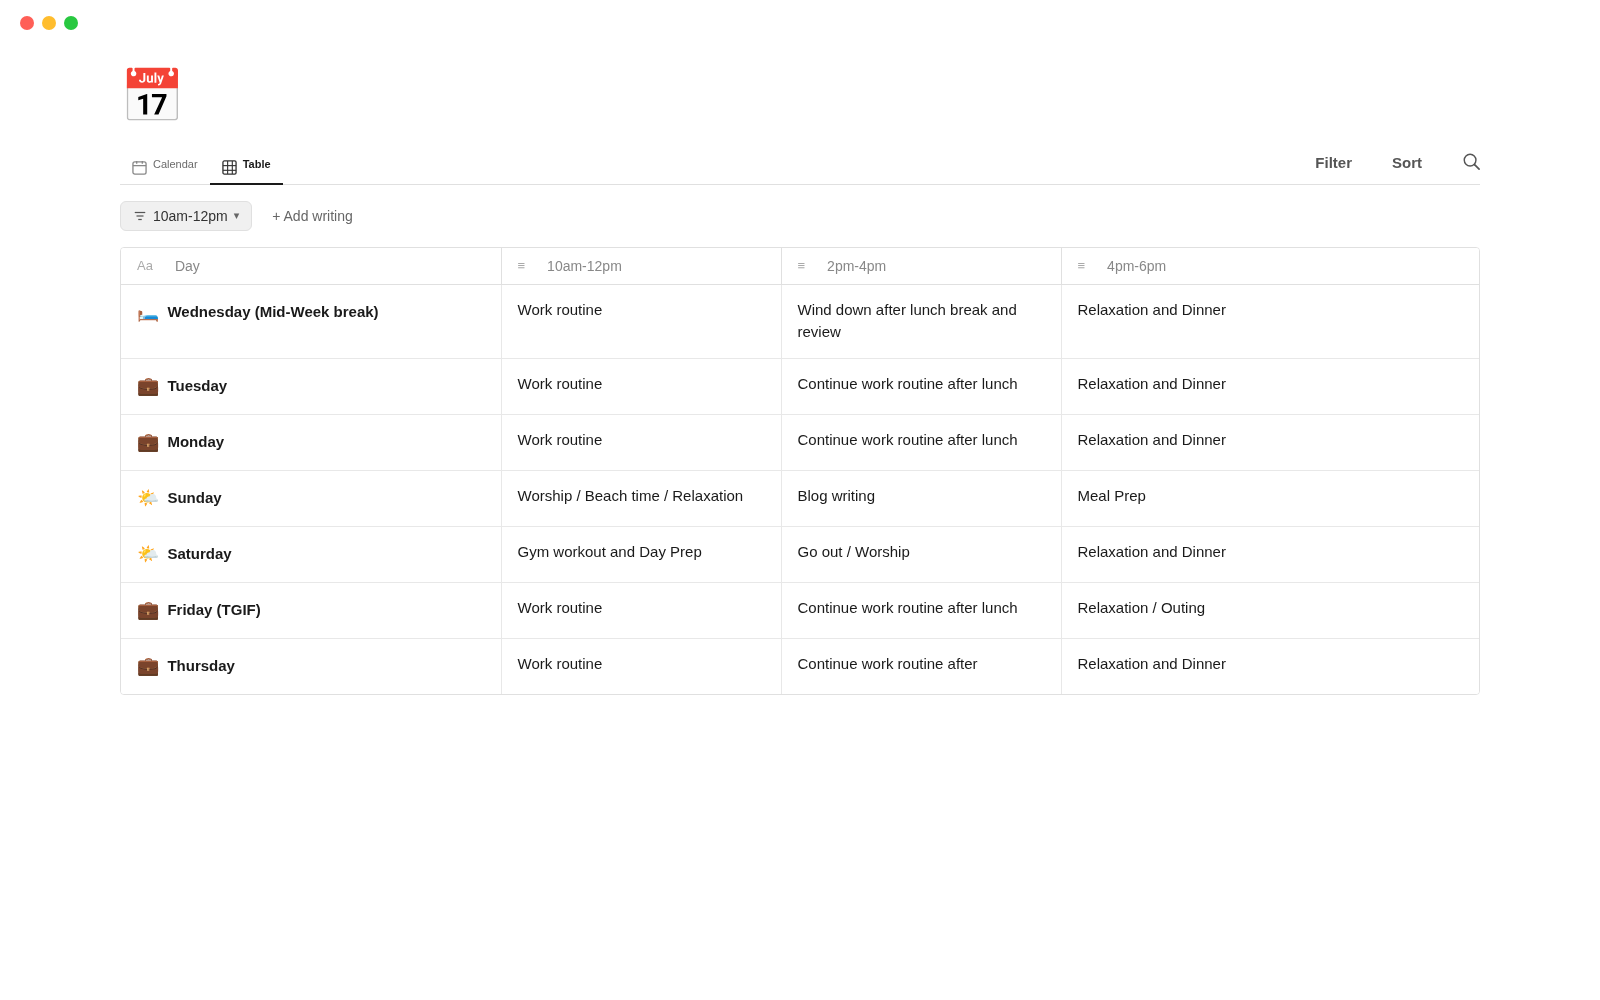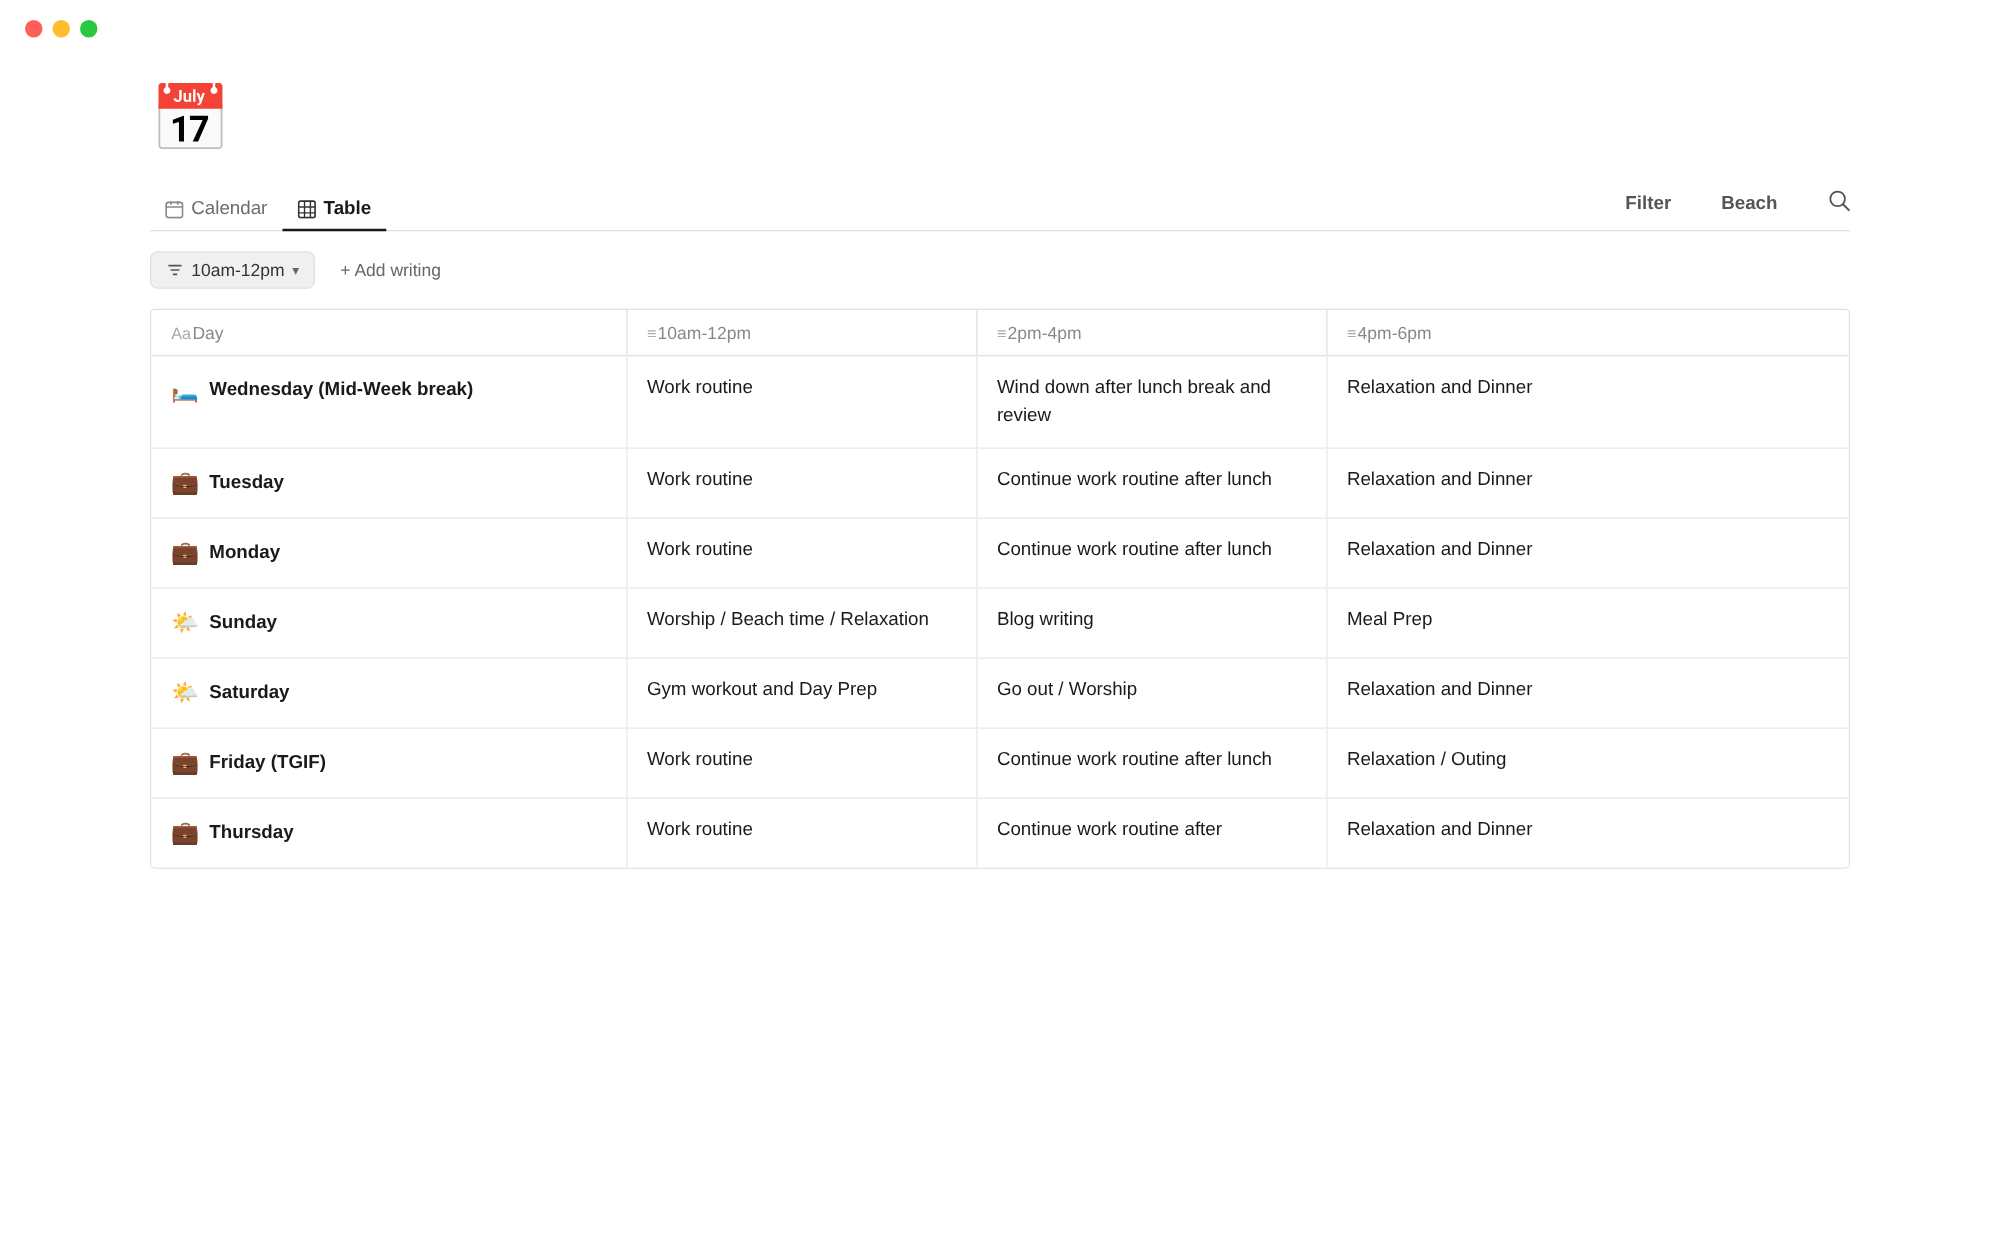--- a/index.html
+++ b/index.html
@@ -46,24 +46,24 @@
       line-height: 1;
     }
     .page-title {
       font-size: 46px;
       font-weight: 700;
       color: #1a1a1a;
       letter-spacing: -0.5px;
     }
     .view-tab {
       display: flex;
-      align-items: center;
+      align-items: flex-start;
       gap: 6px;
       padding: 8px 12px;
-      font-size: 15px;
+      font-size: 11px;
       cursor: pointer;
       color: #6b6b6b;
       border-bottom: 2px solid transparent;
       margin-bottom: -1px;
     }
     .view-tab.active {
       color: #1a1a1a;
       font-weight: 700;
       border-bottom: 2px solid #1a1a1a;
     }
@@ -135,21 +135,21 @@
       font-weight: 400;
       color: #888;
       font-size: 14px;
       border-right: 1px solid #e0e0e0;
     }
     thead th:last-child { border-right: none; }
 
     .th-inner {
       display: flex;
       align-items: center;
-      gap: 1px;
+      gap: 22px;
     }
     .col-icon {
       color: #aaa;
       font-size: 13px;
     }
 
     tbody tr {
       border-bottom: 1px solid #e8e8e8;
       background: #fff;
     }
@@ -229,21 +229,21 @@
           <line x1="11" y1="1" x2="11" y2="15" stroke="#333" stroke-width="1.2"></line>
         </svg>
       </span>
       <span>Table</span>
     </div>
 
     <div style="flex:1;"></div>
 
     <div style="display:flex; align-items:center; gap:40px; padding-bottom:10px;font-weight:bold;">
       <span class="action-label">Filter</span>
-      <span class="action-label">Beach</span>
+      <span class="action-label">Sort</span>
       <span class="search-icon-btn">
         <svg width="18" height="18" viewBox="0 0 20 20" fill="none">
           <circle cx="9" cy="9" r="6.5" stroke="#555" stroke-width="1.6"></circle>
           <line x1="14" y1="14" x2="19" y2="19" stroke="#555" stroke-width="1.8" stroke-linecap="round"></line>
         </svg>
       </span>
     </div>
   </div>
 
   <div class="toolbar">

